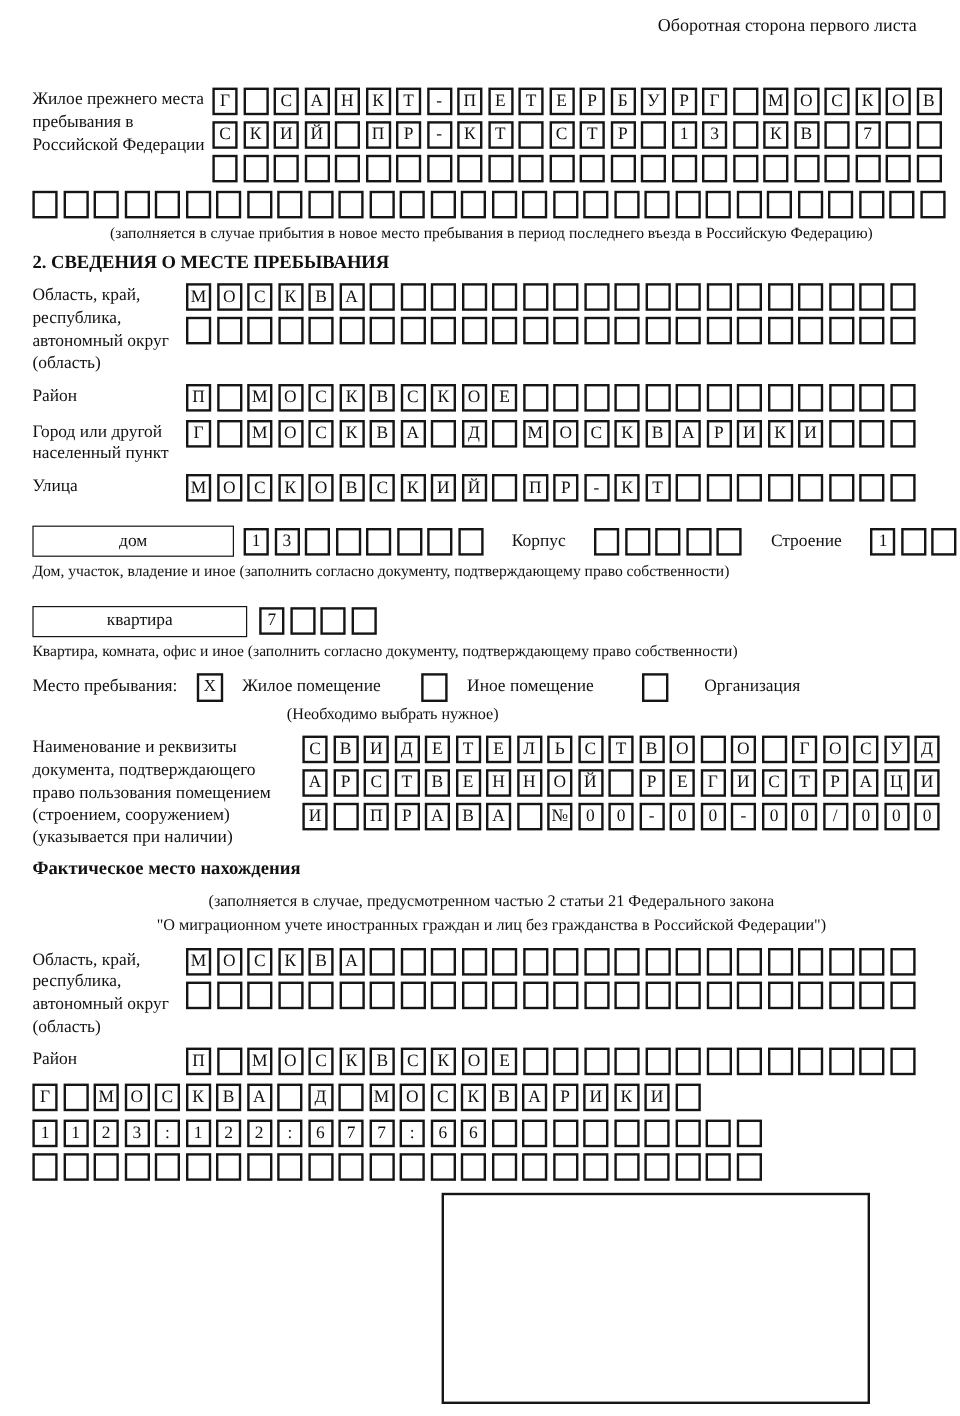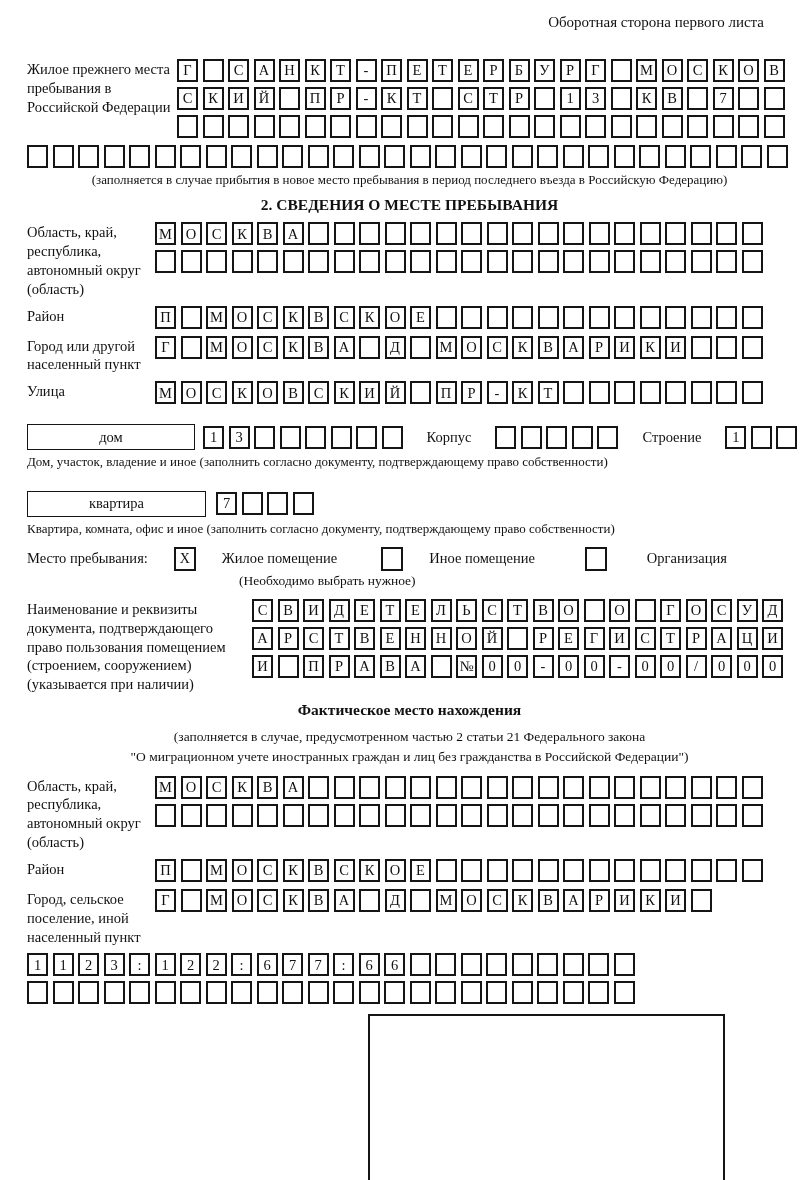--- a/index.html
+++ b/index.html
@@ -2,51 +2,51 @@
 <html><head>
 <meta charset="utf-8">
 <style>
   * { margin:0; padding:0; box-sizing:border-box; }
   html,body { background:#ffffff; }
   body {
     width:800px; height:1180px; overflow:hidden;
     font-family:"Liberation Serif", serif; color:#111;
     padding:14px 8px 0 27px;
   }
-  .hdr-note { text-align:right; font-size:15px; padding-right:28px; margin-bottom:28px; }
+  .hdr-note { text-align:right; font-size:15px; padding-right:28px; margin-bottom:42px; }
 
   .field { display:flex; align-items:flex-start; margin-bottom:7px; }
   .flabel { flex:0 0 150px; font-size:14.5px; line-height:1.3; padding-top:1px; }
   .flabel.narrow { flex:0 0 128px; }
   .flabel.wide { flex:0 0 225px; }
   .rows { display:flex; flex-direction:column; gap:5px; }
 
   .cells { display:flex; gap:4.5px; }
   .cell {
     flex:0 0 auto; width:21px; height:23px;
     border:2px solid #151515; display:flex; align-items:center; justify-content:center;
     font-size:14.5px; line-height:1; background:#fff;
   }
 
   .caption { font-size:13px; line-height:1.25; margin:2px 0 8px 0; }
   .caption.center { text-align:center; }
 
-  .sec-title { text-align:center; font-weight:bold; font-size:15.5px; margin:8px 0 8px 0; }
+  .sec-title { text-align:left; font-weight:bold; font-size:15.5px; margin:8px 0 8px 0; }
   .note-line { text-align:center; font-size:13.5px; line-height:1.5; }
 
   .inline-row { display:flex; align-items:center; margin-bottom:4px;margin-top:20px; }
   .label-box {
     border:1.8px solid #151515; height:26px; display:flex; align-items:center; justify-content:center;
     font-size:14.5px; flex:0 0 auto; background:#fff;
   }
   .house-box { width:168px; }
   .apt-box { width:179px; }
   .mini-label { font-size:14.5px; padding:0 24px; }
 
-  .stay-row { display:flex; align-items:center; gap:26px; margin:10px 0 2px 0; font-size:14.5px; }
+  .stay-row { display:flex; align-items:center; gap:16px; margin:10px 0 2px 0; font-size:14.5px; }
   .checkbox {
     width:22px; height:24px; border:2px solid #151515; display:flex; align-items:center;
     justify-content:center; font-size:14px; flex:0 0 auto; background:#fff;
   }
   .stay-caption { font-size:13.5px; margin:2px 0 10px 212px; }
 
   .stamp-wrap { margin-top:10px; }
   .stamp-box { margin-left:341px; width:357px; height:176px; border:2px solid #151515; background:#fff; }
 
   .mb-sm { margin-bottom:4px; }
@@ -537,21 +537,20 @@
       <div class="cell"></div>
       <div class="cell"></div>
       <div class="cell"></div>
       <div class="cell"></div>
       <div class="cell"></div>
       <div class="cell"></div>
     </div>
 </div>
 
 <div class="field">
-  <div class="flabel narrow">Город, сельское поселение, иной населенный пункт</div>
   <div class="cells">
       <div class="cell">Г</div>
       <div class="cell"></div>
       <div class="cell">М</div>
       <div class="cell">О</div>
       <div class="cell">С</div>
       <div class="cell">К</div>
       <div class="cell">В</div>
       <div class="cell">А</div>
       <div class="cell"></div>

